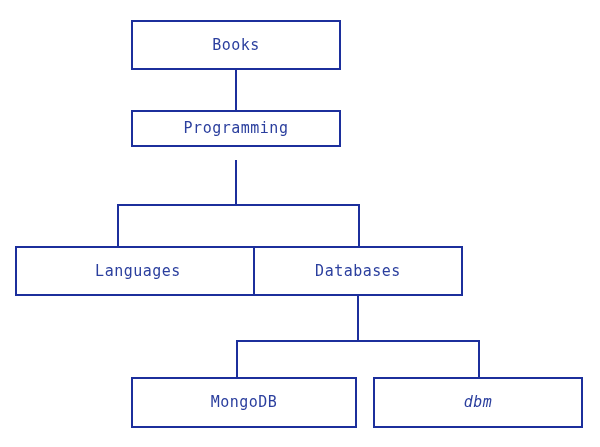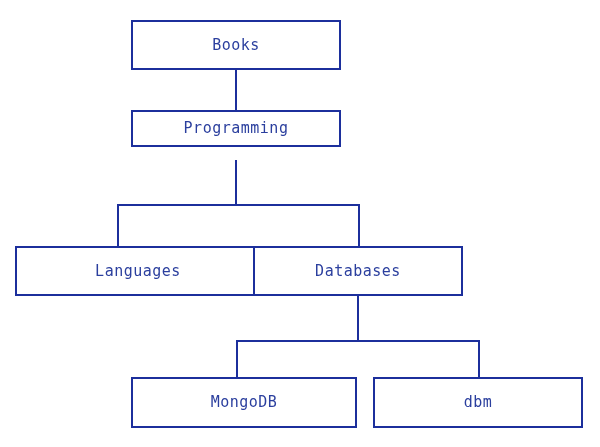--- a/index.html
+++ b/index.html
@@ -65,21 +65,21 @@
   </div>
 
   <div class="node" style="left:253px; top:246px; width:210px; height:50px;text-align:center;">
     <span class="node-label">Databases</span>
   </div>
 
   <div class="node" style="left:131px; top:377px; width:226px; height:51px;">
     <span class="node-label">MongoDB</span>
   </div>
 
-  <div class="node" style="left:373px; top:377px; width:210px; height:51px;">
+  <div class="node" style="left:373px; top:377px; width:210px; height:51px;font-style:italic;">
     <span class="node-label">dbm</span>
   </div>
 
   <div class="edge-v" style="left:235px; top:68px; height:44px;"></div>
 
   <div class="edge-v" style="left:235px; top:160px; height:46px;"></div>
   <div class="edge-h" style="left:117px; top:204px; width:243px;"></div>
   <div class="edge-v" style="left:117px; top:204px; height:44px;"></div>
   <div class="edge-v" style="left:358px; top:204px; height:44px;"></div>
 

